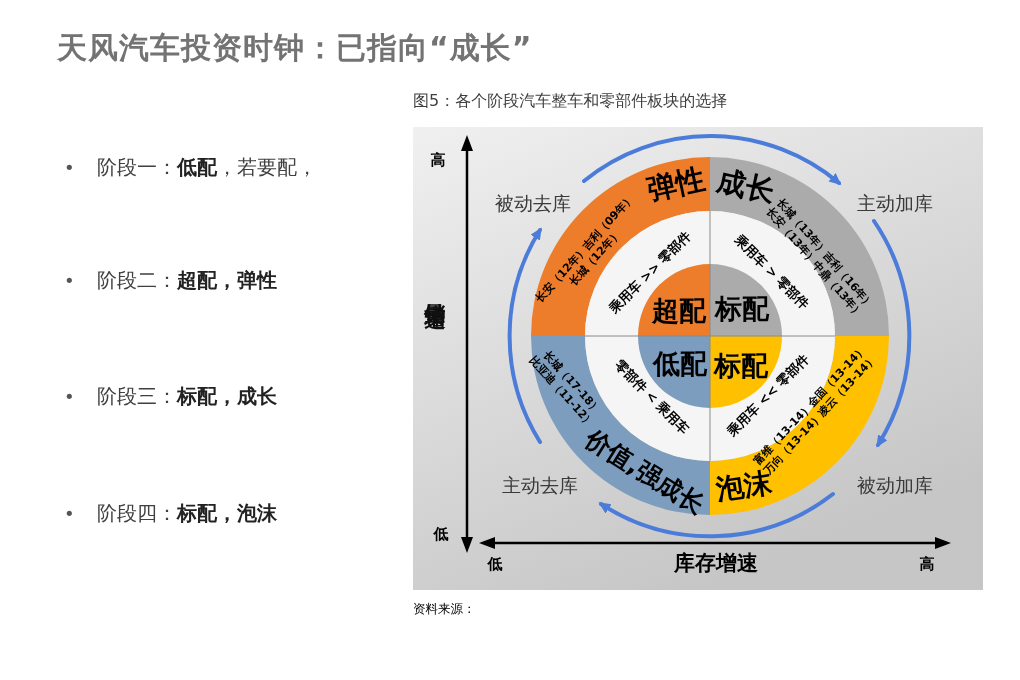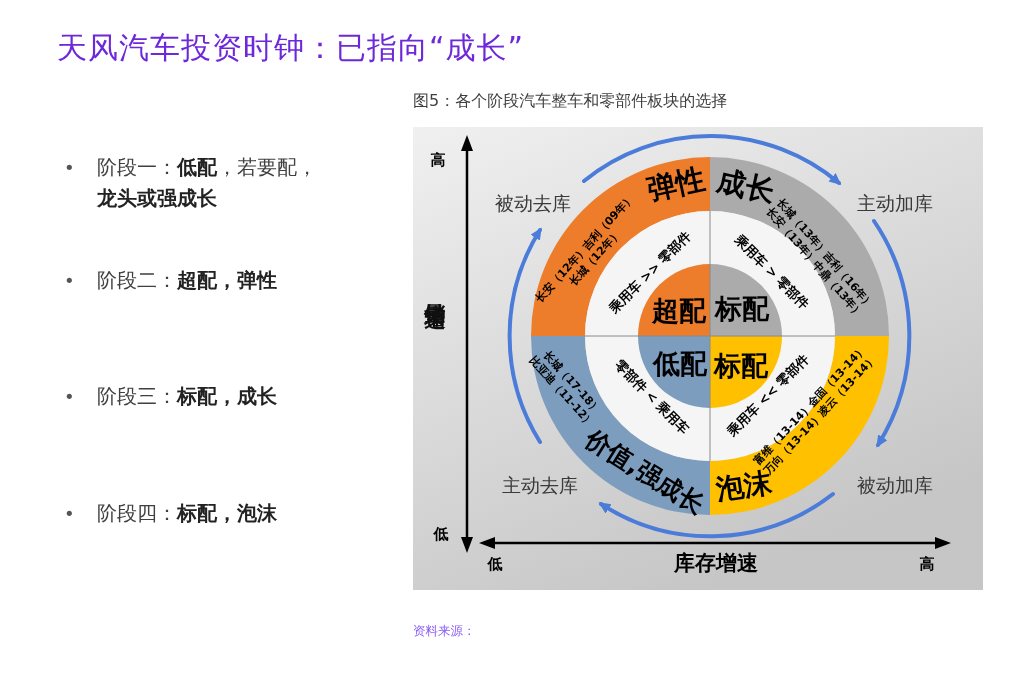--- a/index.html
+++ b/index.html
@@ -3,46 +3,46 @@
 <meta charset="utf-8">
 <style>
   html,body{margin:0;padding:0;}
   body{
     width:1020px;height:680px;position:relative;overflow:hidden;
     background:#ffffff;
     font-family:"DejaVu Sans","Liberation Sans",sans-serif;
   }
   .abs{position:absolute;}
   #title{
-    left:57px;top:28px;font-size:30px;font-weight:normal;color:#6d28d9;
+    left:57px;top:28px;font-size:30px;font-weight:bold;color:#737373;
     letter-spacing:1px;white-space:nowrap;
   }
   .bullet{
     left:62px;width:320px;font-size:20px;line-height:31px;color:#404040;
     padding-left:35px;
   }
   .bullet .dot{position:absolute;left:2px;top:0;font-size:18px;color:#555;}
   .bullet b{color:#222;}
   #b1{top:152px;} #b2{top:265px;} #b3{top:381px;} #b4{top:498px;}
   #caption{left:413px;top:91px;font-size:16px;font-weight:normal;color:#3f3f3f;white-space:nowrap;}
   #panel{left:413px;top:127px;width:570px;height:463px;}
   #ylabel{
     left:421px;top:286px;writing-mode:vertical-rl;text-orientation:upright;
     font-size:21px;font-weight:bold;color:#101010;letter-spacing:2px;
   }
-  #source{left:413px;top:601px;font-size:12.5px;color:#8b5cf6;margin-top:22px;}
+  #source{left:413px;top:601px;font-size:12.5px;color:#000000;}
   svg text{font-family:"DejaVu Sans","Liberation Sans",sans-serif;}
 </style>
 </head>
 <body>
 
 <div id="title" class="abs">天风汽车投资时钟：已指向“成长”</div>
 
 <div id="b1" class="abs bullet">
-  <span class="dot">•</span><span>阶段一：</span><b>低配</b><span>，若要配，</span><br><b>龙头或强成长</b>
+  <span class="dot">•</span><span>阶段一：</span><b>低配</b><span>，若要配，</span><br>
 </div>
 <div id="b2" class="abs bullet">
   <span class="dot">•</span><span>阶段二：</span><b>超配，弹性</b>
 </div>
 <div id="b3" class="abs bullet">
   <span class="dot">•</span><span>阶段三：</span><b>标配，成长</b>
 </div>
 <div id="b4" class="abs bullet">
   <span class="dot">•</span><span>阶段四：</span><b>标配，泡沫</b>
 </div>

